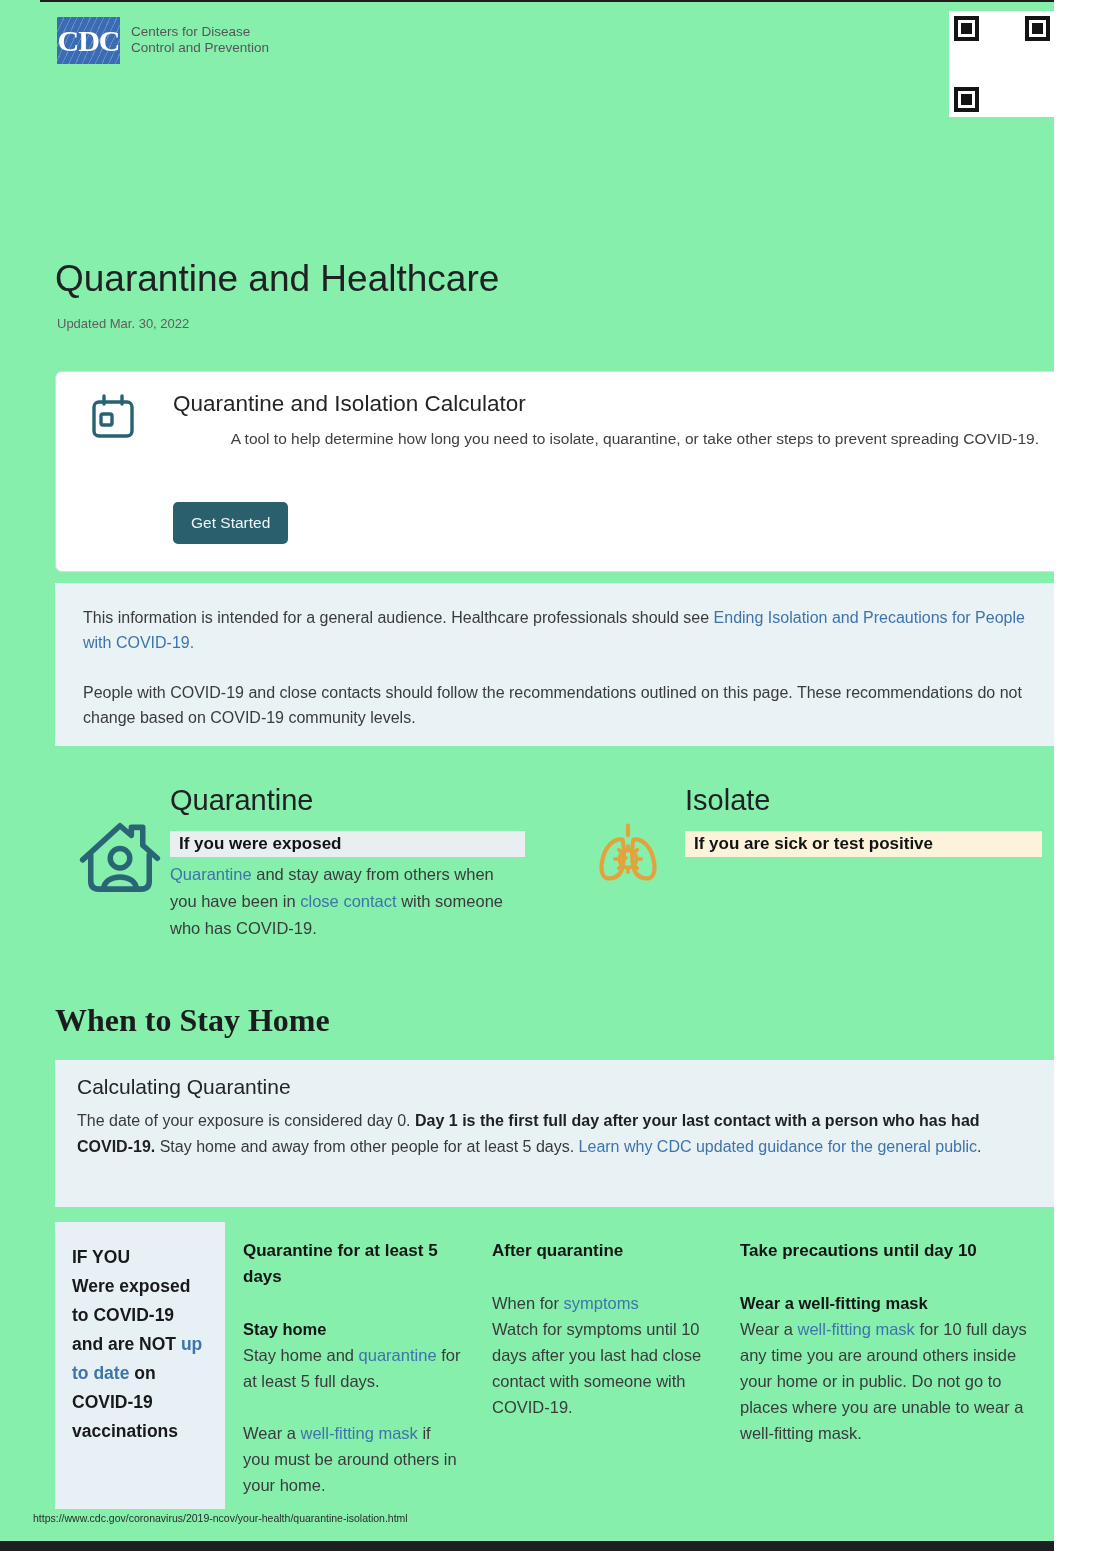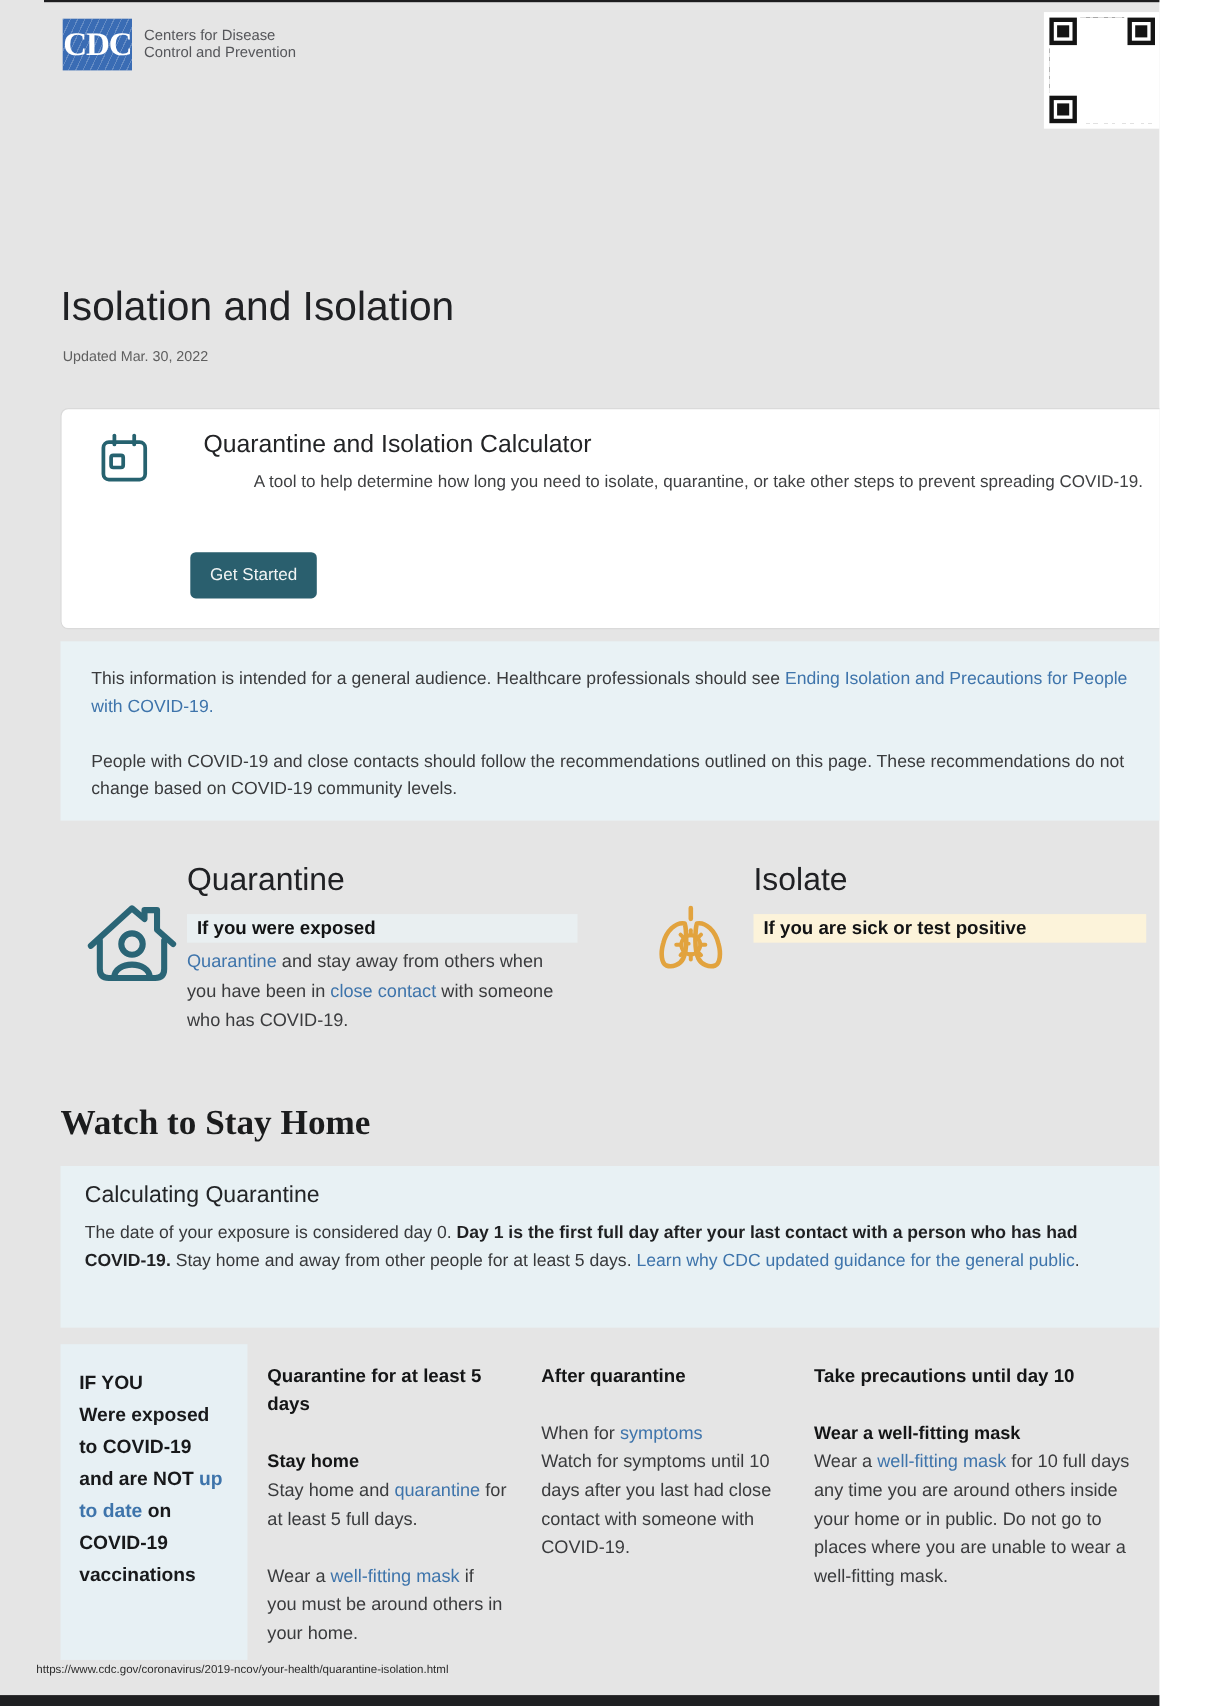--- a/index.html
+++ b/index.html
@@ -1,16 +1,16 @@
 <!DOCTYPE html>
 <html><head>
 <meta charset="utf-8">
 <style>
   html,body{margin:0;padding:0;background:#fff;}
-  .page{position:relative;width:1054px;height:1551px;background:#e5e5e5;overflow:hidden;
+  .page{position:relative;width:1054px;height:1551px;background:#86efac;overflow:hidden;
         font-family:"Liberation Sans","DejaVu Sans",sans-serif;color:#3b3c3e;}
   .abs{position:absolute;}
 
   
   .top-line{left:40px;top:0;width:1073px;height:2px;background:#1d1d1f;}
   .bottom-bar{left:0;top:1541px;width:1113px;height:10px;background:#1e1f21;}
 
   
   .logo-box{left:57px;top:17px;width:63px;height:47px;background:#3a6cb4;
     background-image:repeating-linear-gradient(115deg,rgba(255,255,255,.22) 0 1px,rgba(255,255,255,0) 1px 6px);
@@ -34,21 +34,21 @@
   .banner{left:40px;top:126px;width:1026px;height:92px;background:#27596a;}
   .banner-title{position:absolute;left:32px;top:0;line-height:92px;font-size:31px;color:#f6f8f8;letter-spacing:.5px;}
 
   
   .h1{left:55px;top:258px;font-size:37px;color:#202124;font-weight:400;}
   .updated{left:57px;top:316px;font-size:13px;color:#5e5e5e;}
 
   
   .card{left:55px;top:371px;width:1004px;height:199px;border:1px solid #dadada;border-radius:7px;background:#fff;}
   .card .cal-icon{position:absolute;left:33px;top:21px;}
-  .card-title{position:absolute;left:117px;top:19px;font-size:22.5px;color:#232426;margin-left:12px;}
+  .card-title{position:absolute;left:117px;top:19px;font-size:22.5px;color:#232426;}
   .card-desc{position:absolute;left:117px;top:54px;width:866px;font-size:15.5px;line-height:26px;color:#3f4042;text-align:right;}
   .btn{position:absolute;left:117px;top:130px;background:#2a5f6e;color:#f2f5f5;font-size:15.5px;
     padding:12px 18px;border-radius:5px;border:none;cursor:pointer;font-family:inherit;}
 
   
   .notice{left:55px;top:583px;width:1003px;height:163px;background:#e9f2f5;box-sizing:border-box;
     padding:22px 28px;font-size:16px;line-height:25px;color:#3a3b3d;overflow:hidden;}
   .notice p{margin:0;}
   .notice p + p{margin-top:25px;}
 
@@ -110,21 +110,21 @@
 
   <div class="abs qr">
     <div class="qr-inner">
       <div class="qr-finder qr-tl"></div>
       <div class="qr-finder qr-tr"></div>
       <div class="qr-finder qr-bl"></div>
     </div>
   </div>
 
 
-  <div class="abs h1">Isolation and Isolation</div>
+  <div class="abs h1">Quarantine and Healthcare</div>
   <div class="abs updated">Updated Mar. 30, 2022</div>
 
   <div class="abs card">
     <span class="cal-icon">
       <svg width="48" height="48" viewBox="0 0 48 48" fill="none" stroke="#26626f" stroke-width="3.4" stroke-linecap="round" stroke-linejoin="round">
         <rect x="5" y="9" width="38" height="34" rx="5"></rect>
         <path d="M15 3 V11"></path>
           <path d="M33 3 V11"></path>
         <rect x="12" y="21" width="11" height="11" rx="2"></rect>
       </svg>
@@ -166,21 +166,21 @@
       <path d="M20.3 21.3 L22.6 23.6" stroke-width="2.6"></path>
         <path d="M31.4 32.4 L33.7 34.7" stroke-width="2.6"></path>
       <path d="M33.7 21.3 L31.4 23.6" stroke-width="2.6"></path>
         <path d="M22.6 32.4 L20.3 34.7" stroke-width="2.6"></path>
       <circle cx="25.6" cy="27.2" r="1.3" fill="#e2a33e" stroke="none"></circle>
     </svg>
   </span>
   <div class="abs i-title">Isolate</div>
   <div class="abs i-bar">If you are sick or test positive</div>
 
-  <div class="abs serif-h2">Watch to Stay Home</div>
+  <div class="abs serif-h2">When to Stay Home</div>
 
   <div class="abs calcbox">
     <p class="calcbox-title">Calculating Quarantine</p>
     <p class="calcbox-body"><span>The date of your exposure is considered day 0. </span><span class="bold">Day 1 is the first full day after your last contact with a person who has had COVID-19.</span><span> Stay home and away from other people for at least 5 days. </span><a class="link">Learn why CDC updated guidance for the general public</a><span>.</span></p>
   </div>
 
   <div class="abs sidebar">
     <span>IF YOU</span><br>
     <span>Were exposed to COVID-19 and are NOT </span><a class="link">up to date</a><span> on COVID-19 vaccinations</span>
   </div>

